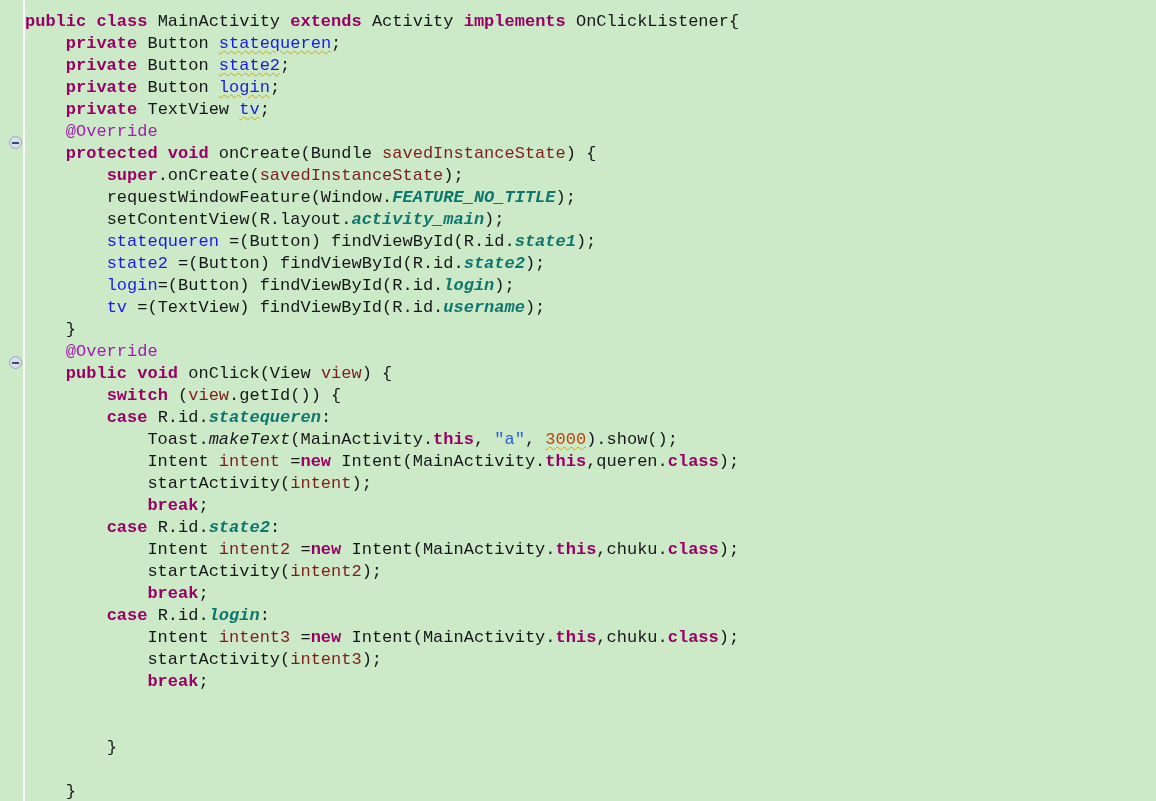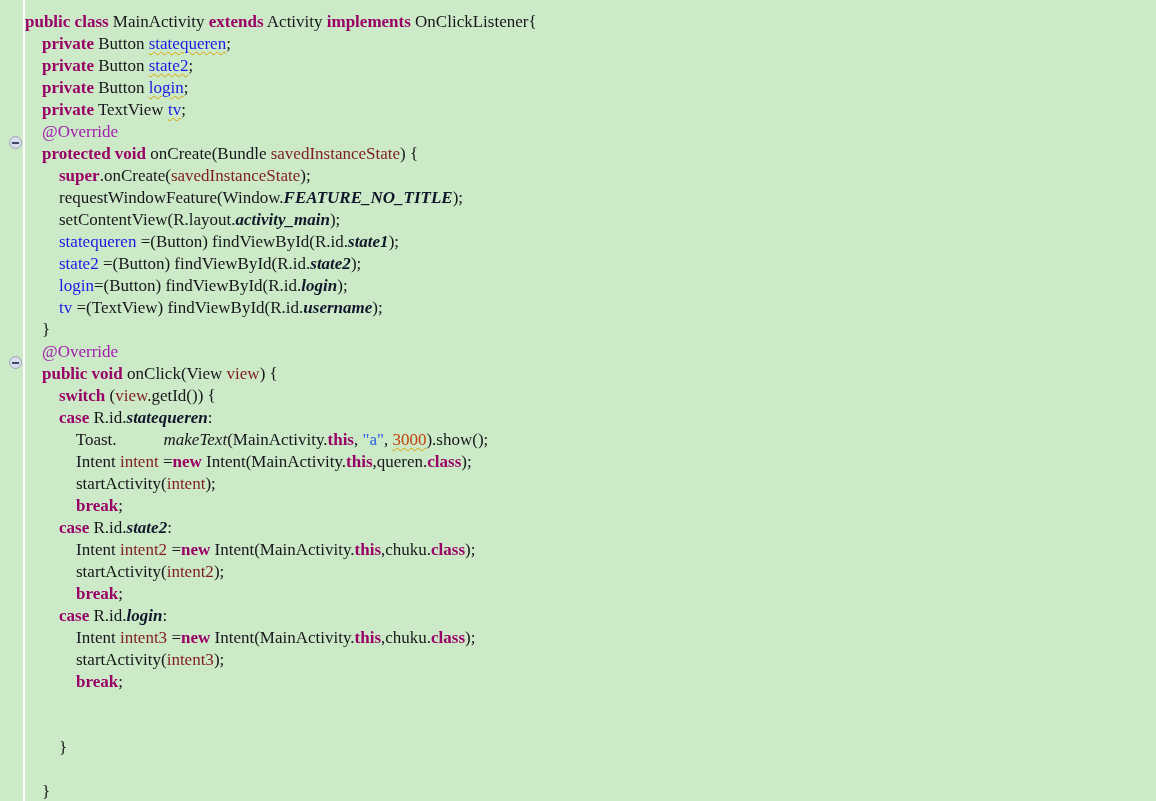--- a/index.html
+++ b/index.html
@@ -7,21 +7,21 @@
     margin: 0;
     padding: 0;
     background: #cdeac8;
   }
   #editor {
     position: relative;
     width: 964px;
     height: 801px;
     background: #cdeac8;
     overflow: hidden;
-    font-family: Liberation Serif, serif;
+    font-family: Liberation Mono, monospace;
     font-size: 17px;
     line-height: 22px;
   }
   
   #gutter {
     position: absolute;
     left: 0; top: 0;
     width: 23px;
     height: 801px;
     background: #cdeac8;
@@ -63,26 +63,26 @@
   }
   .line {
     height: 22px;
     white-space: pre;
   }
 
   
   .kw      { color: #990066; font-weight: bold; }   
   .plain   { color: #16171a; }                       
   .field   { color: #1a1ae6; }                       
-  .sfield  { color: #0f172a; font-weight: bold; font-style: italic; } 
+  .sfield  { color: #0f766e; font-weight: bold; font-style: italic; } 
   .local   { color: #7f1d1d; }                       
   .anno    { color: #a21caf; }                       
   .str     { color: #2a5fe0; }                       
   .num     { color: #c2410c; }                       
-  .smeth   { color: #16171a; font-style: italic; margin-left: 47px; }   
+  .smeth   { color: #16171a; font-style: italic; }   
 
   
   .sq {
     text-decoration-line: underline;
     text-decoration-style: wavy;
     text-decoration-color: #d9a200;
     text-decoration-thickness: 1px;
     text-underline-offset: 2px;
   }
 </style>

